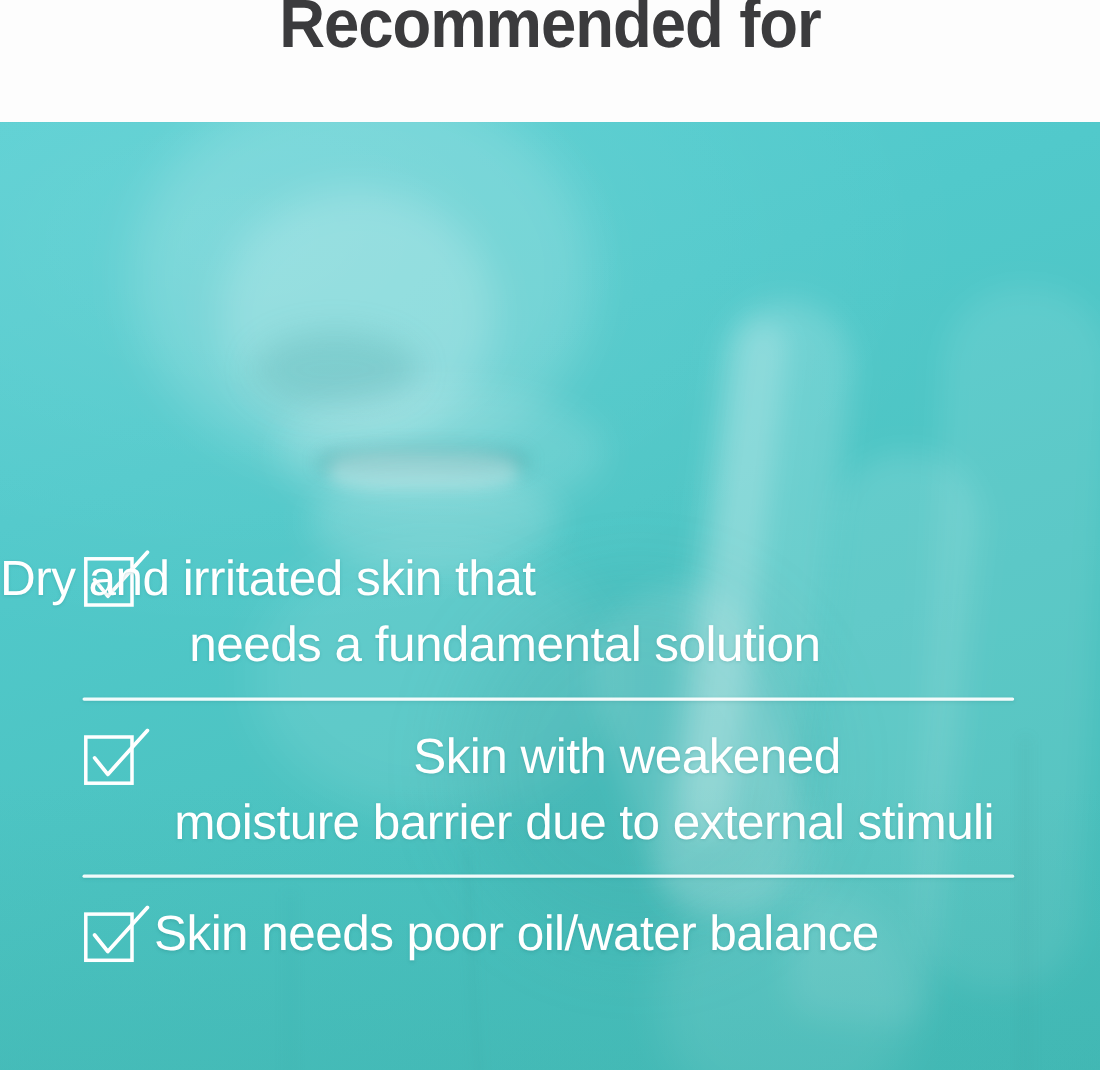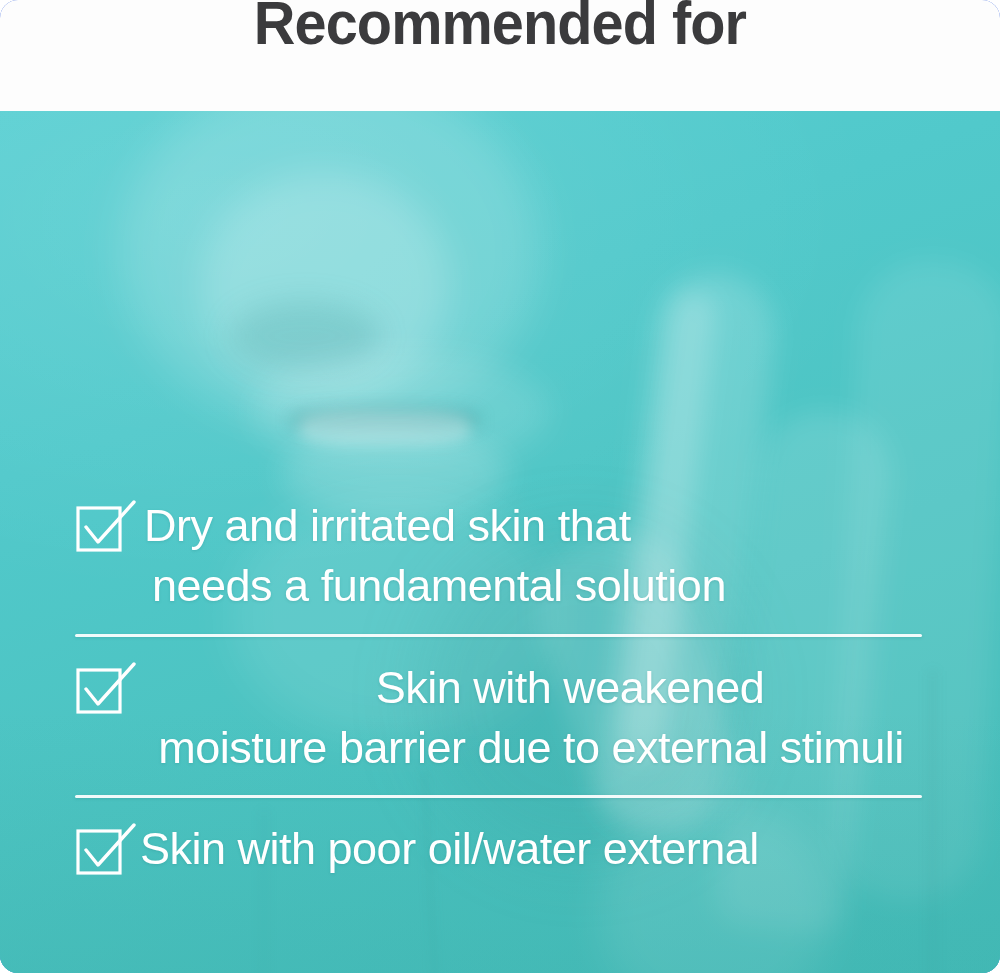--- a/index.html
+++ b/index.html
@@ -9,21 +9,20 @@
   }
   body {
     font-family: "Liberation Sans", sans-serif;
   }
   .page {
     position: relative;
     width: 1000px;
     height: 973px;
     overflow: hidden;
     background: #1d4ed8;
-    border-radius: 18px;
   }
 
   
   .header {
     position: absolute;
     left: 0;
     top: 0;
     width: 1000px;
     height: 111px;
     background: #fdfdfd;
@@ -267,22 +266,22 @@
     <div class="checklist">
 
       <div class="check-item" style="top:389px;">
         <div class="checkbox" style="top:0;">
           <svg width="62" height="52" viewBox="0 0 62 52" xmlns="http://www.w3.org/2000/svg">
             <rect x="2" y="8" width="42" height="42" fill="none" stroke="#ffffff" stroke-width="3.2"></rect>
             <path d="M10 27 L22 42 L58 2" fill="none" stroke="#ffffff" stroke-width="3.4" stroke-linecap="round" stroke-linejoin="round"></path>
           </svg>
         </div>
         <div class="lines" style="top:-4px;">
-          <div class="line" style="padding-left:144px;">Dry and irritated skin that</div>
-          <div class="line" style="padding-left:152px;">needs a fundamental solution</div>
+          <div class="line" style="">Dry and irritated skin that</div>
+          <div class="line" style="padding-left:152px;margin-left:20px;">needs a fundamental solution</div>
         </div>
       </div>
 
       <div class="divider" style="top:523px;"></div>
 
       <div class="check-item" style="top:551px;">
         <div class="checkbox" style="top:0;">
           <svg width="62" height="52" viewBox="0 0 62 52" xmlns="http://www.w3.org/2000/svg">
             <rect x="2" y="8" width="42" height="42" fill="none" stroke="#ffffff" stroke-width="3.2"></rect>
             <path d="M10 27 L22 42 L58 2" fill="none" stroke="#ffffff" stroke-width="3.4" stroke-linecap="round" stroke-linejoin="round"></path>
@@ -297,19 +296,19 @@
       <div class="divider" style="top:684px;"></div>
 
       <div class="check-item" style="top:712px;">
         <div class="checkbox" style="top:0;">
           <svg width="62" height="52" viewBox="0 0 62 52" xmlns="http://www.w3.org/2000/svg">
             <rect x="2" y="8" width="42" height="42" fill="none" stroke="#ffffff" stroke-width="3.2"></rect>
             <path d="M10 27 L22 42 L58 2" fill="none" stroke="#ffffff" stroke-width="3.4" stroke-linecap="round" stroke-linejoin="round"></path>
           </svg>
         </div>
         <div class="lines" style="top:-4px;">
-          <div class="line" style="padding-left:140px;">Skin with poor oil/water external</div>
+          <div class="line" style="padding-left:140px;">Skin needs poor oil/water balance</div>
         </div>
       </div>
 
     </div>
   </div>
 </div>
 
 </body></html>

